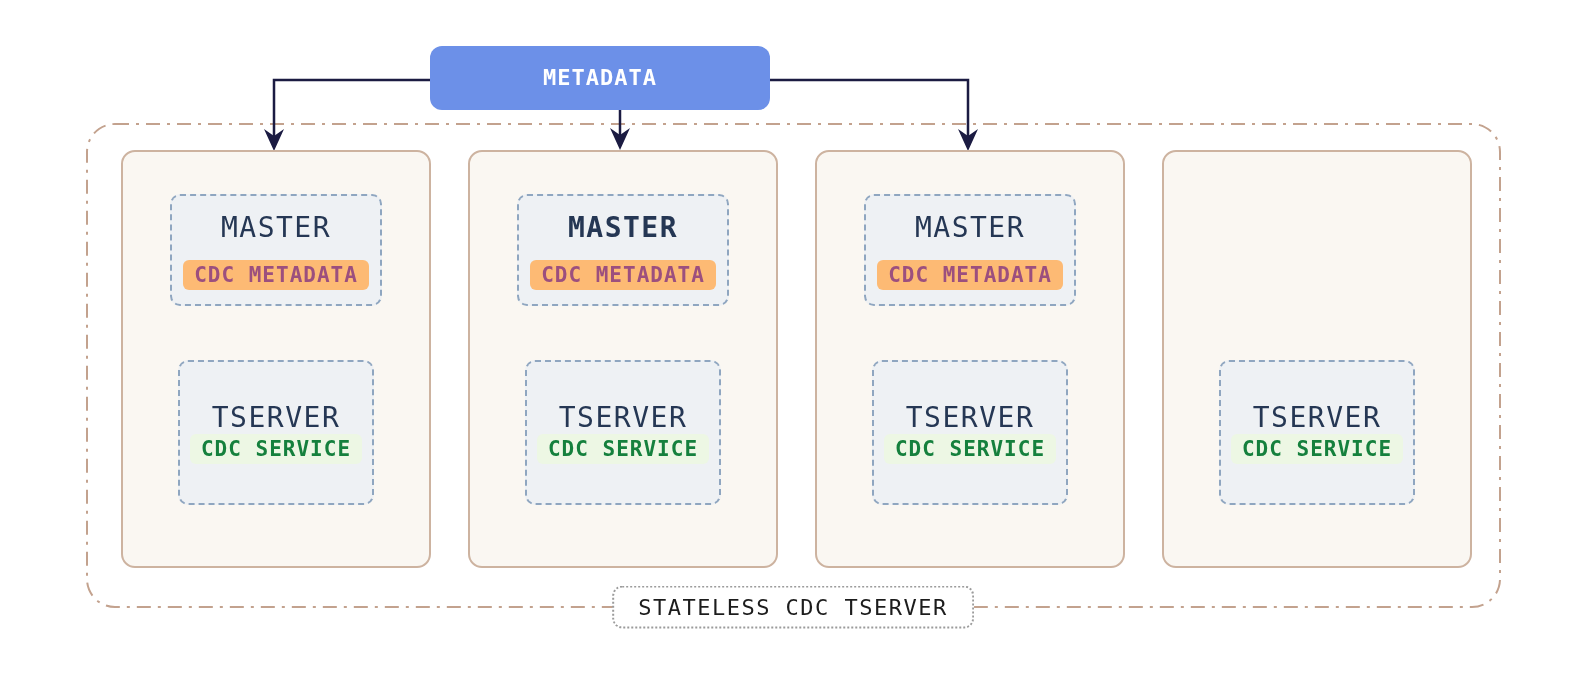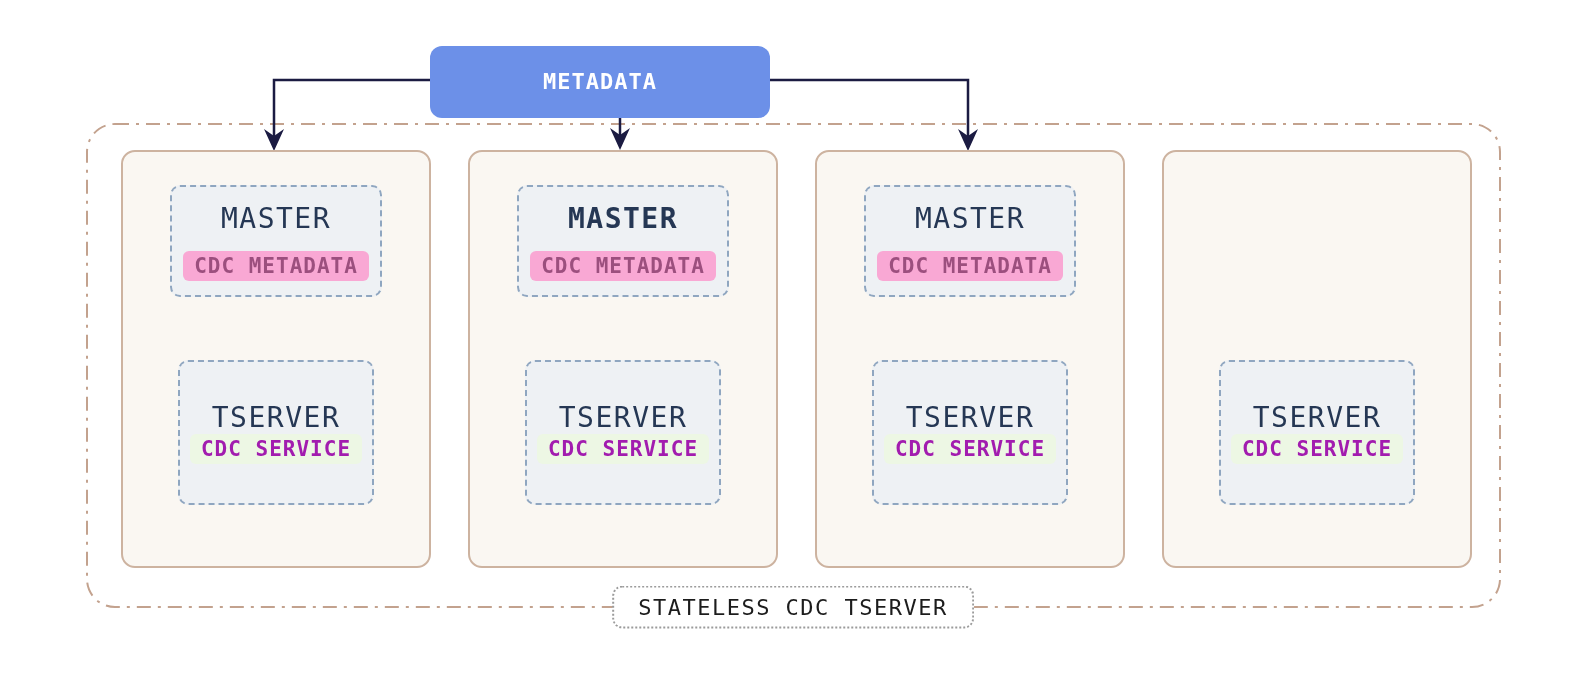--- a/index.html
+++ b/index.html
@@ -29,21 +29,21 @@
     fill: none;
     stroke: #1b1b42;
     stroke-width: 2.5;
   }
   .arrowhead { fill: #1b1b42; }
 
   
   .raft-box {
     position: absolute;
     left: 430px; top: 46px;
-    width: 340px; height: 72px;
+    width: 340px; height: 64px;
     background: #6c90e8;
     border-radius: 12px;
     z-index: 3;
     display: flex;
     flex-direction: column;
     align-items: center;
     justify-content: center;
     color: #ffffff;
     font-size: 22px;
     font-weight: bold;
@@ -74,41 +74,41 @@
     transform: translateX(-50%);
     background: #eef1f4;
     border: 2px dashed #8fa6c0;
     border-radius: 10px;
     box-sizing: border-box;
     display: flex;
     flex-direction: column;
     align-items: center;
     justify-content: center;
   }
-  .unit.master { top: 33px;  width: 212px; height: 112px; gap: 8px; }
+  .unit.master { top: 42px;  width: 212px; height: 112px; gap: 8px; }
   .unit.tserver{ top: 208px; width: 196px; height: 145px; }
 
   .unit-title {
     color: #253754;
     font-size: 28px;
     letter-spacing: 1.5px;
     white-space: nowrap;
   }
   .unit-title.leader { font-weight: bold; }
 
   .badge {
     font-size: 21px;
     font-weight: bold;
     letter-spacing: 1px;
     padding: 3px 11px;
     border-radius: 6px;
     white-space: nowrap;
   }
-  .badge-metadata { color: #9c4f7e; background: #f9a8d4; margin-top: 8px; }
-  .badge-service  { color: #a21caf; background: #edf7e4; }
+  .badge-metadata { color: #9c4f7e; background: #fdba74; margin-top: 8px; }
+  .badge-service  { color: #15803d; background: #edf7e4; }
 
   
   .cluster-label {
     position: absolute;
     left: 793px; top: 607px;
     transform: translate(-50%, -50%);
     background: #ffffff;
     border: 2px dotted #9b9b9b;
     border-radius: 10px;
     padding: 7px 24px;

